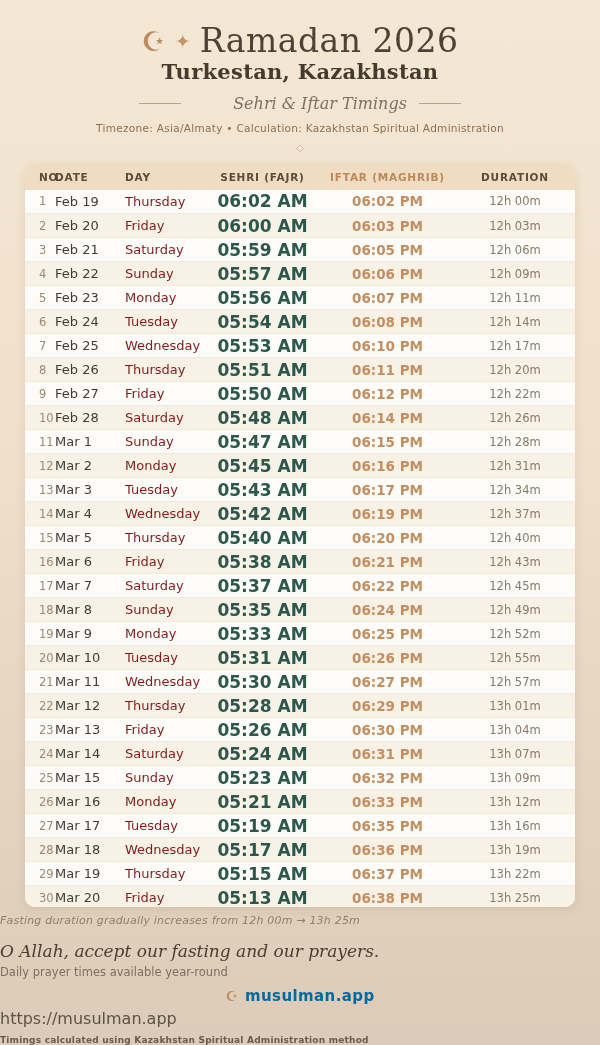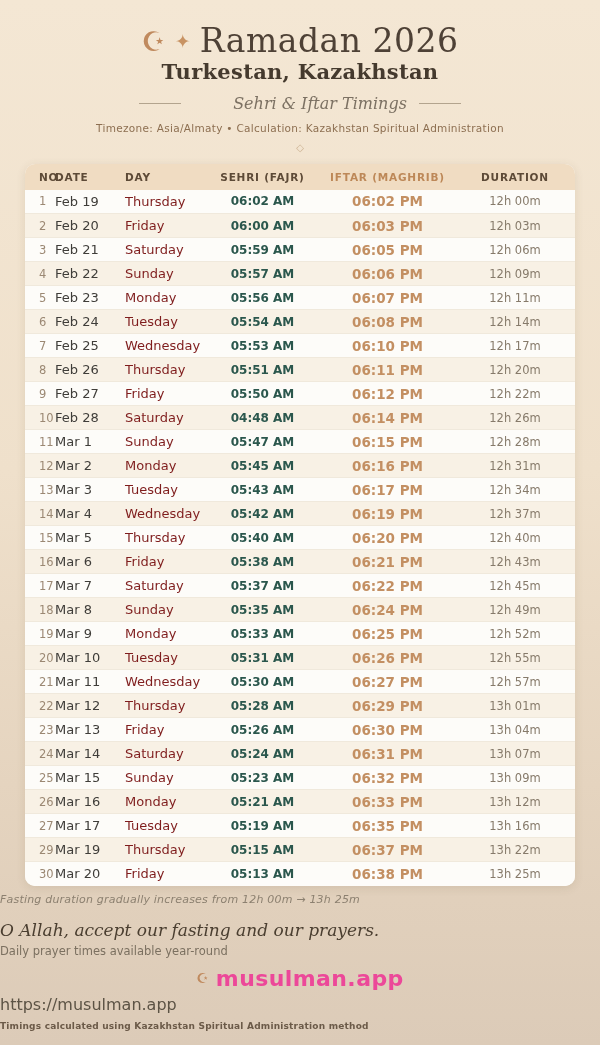--- a/index.html
+++ b/index.html
@@ -70,42 +70,42 @@
   thead th.th-no   { padding-left: 14px; }
   thead th.th-seh, thead th.th-ift, thead th.th-dur { text-align: center; }
   thead th.th-ift  { color: #bd8858; }
   tbody tr { height: 24px; background: #fdfcf9; border-top: 1px solid #f0e9dc; }
   tbody tr:first-child { border-top: none; }
   tbody tr:nth-child(even) { background: #f8f1e5; }
   td { font-size: 13px; vertical-align: middle; }
   td.no   { padding-left: 14px; font-size: 11.5px; color: #9b8873; }
   td.date { color: #3f3d39; }
   td.day  { color: #7f1d1d; }
-  td.sehri    { text-align: center; font-weight: 700; font-size: 12px; color: #2b574d; }
+  td.sehri    { text-align: center; font-weight: 700; font-size: 17px; color: #2b574d; }
   td.iftar    { text-align: center; font-weight: 700; font-size: 13.5px; color: #c38f62; }
   td.duration { text-align: center; font-size: 11.5px; color: #867a6a; }
 
   
   footer { text-align: left; margin-top: 7px; }
   .duration-note {
     font-style: italic; font-size: 11px; color: #8c8070; letter-spacing: 0.2px;
   }
   .dua {
     margin-top: 14px;
     font-family: "DejaVu Serif", serif; font-style: italic;
     font-size: 17px; color: #4a3e30;
   }
   .availability { margin-top: 4px; font-size: 11.5px; color: #7b7060; }
   .brand-row {
     margin-top: 8px;
     display: flex; align-items: center; justify-content: center; gap: 7px;
     text-decoration: none;
   }
   .brand-crescent { font-size: 14px; color: #c08a5e; line-height: 1; }
-  .brand-name { font-size: 22px; font-weight: 700; color: #ec4899; letter-spacing: 0.4px; }
+  .brand-name { font-size: 15px; font-weight: 700; color: #0369a1; letter-spacing: 0.4px; }
   .brand-url { margin-top: 4px; font-size: 16px; color: #5c5345; text-decoration: none; display: inline-block; }
   .method-note { margin-top: 7px; font-size: 9px; font-weight: 700; color: #6b5a48; letter-spacing: 0.2px; }
 </style>
 </head>
 <body>
 
 <div class="page">
 
   <header>
     <div class="title-row">
@@ -222,21 +222,21 @@
       <td class="day">Friday</td>
       <td class="sehri">05:50 AM</td>
       <td class="iftar">06:12 PM</td>
       <td class="duration">12h 22m</td>
     </tr>
 
     <tr>
       <td class="no">10</td>
       <td class="date">Feb 28</td>
       <td class="day">Saturday</td>
-      <td class="sehri">04:48 AM</td>
+      <td class="sehri">05:48 AM</td>
       <td class="iftar">06:14 PM</td>
       <td class="duration">12h 26m</td>
     </tr>
 
     <tr>
       <td class="no">11</td>
       <td class="date">Mar 1</td>
       <td class="day">Sunday</td>
       <td class="sehri">05:47 AM</td>
       <td class="iftar">06:15 PM</td>
@@ -380,20 +380,28 @@
 
     <tr>
       <td class="no">27</td>
       <td class="date">Mar 17</td>
       <td class="day">Tuesday</td>
       <td class="sehri">05:19 AM</td>
       <td class="iftar">06:35 PM</td>
       <td class="duration">13h 16m</td>
     </tr>
 
+    <tr>
+      <td class="no">28</td>
+      <td class="date">Mar 18</td>
+      <td class="day">Wednesday</td>
+      <td class="sehri">05:17 AM</td>
+      <td class="iftar">06:36 PM</td>
+      <td class="duration">13h 19m</td>
+    </tr>
 
     <tr>
       <td class="no">29</td>
       <td class="date">Mar 19</td>
       <td class="day">Thursday</td>
       <td class="sehri">05:15 AM</td>
       <td class="iftar">06:37 PM</td>
       <td class="duration">13h 22m</td>
     </tr>
 

